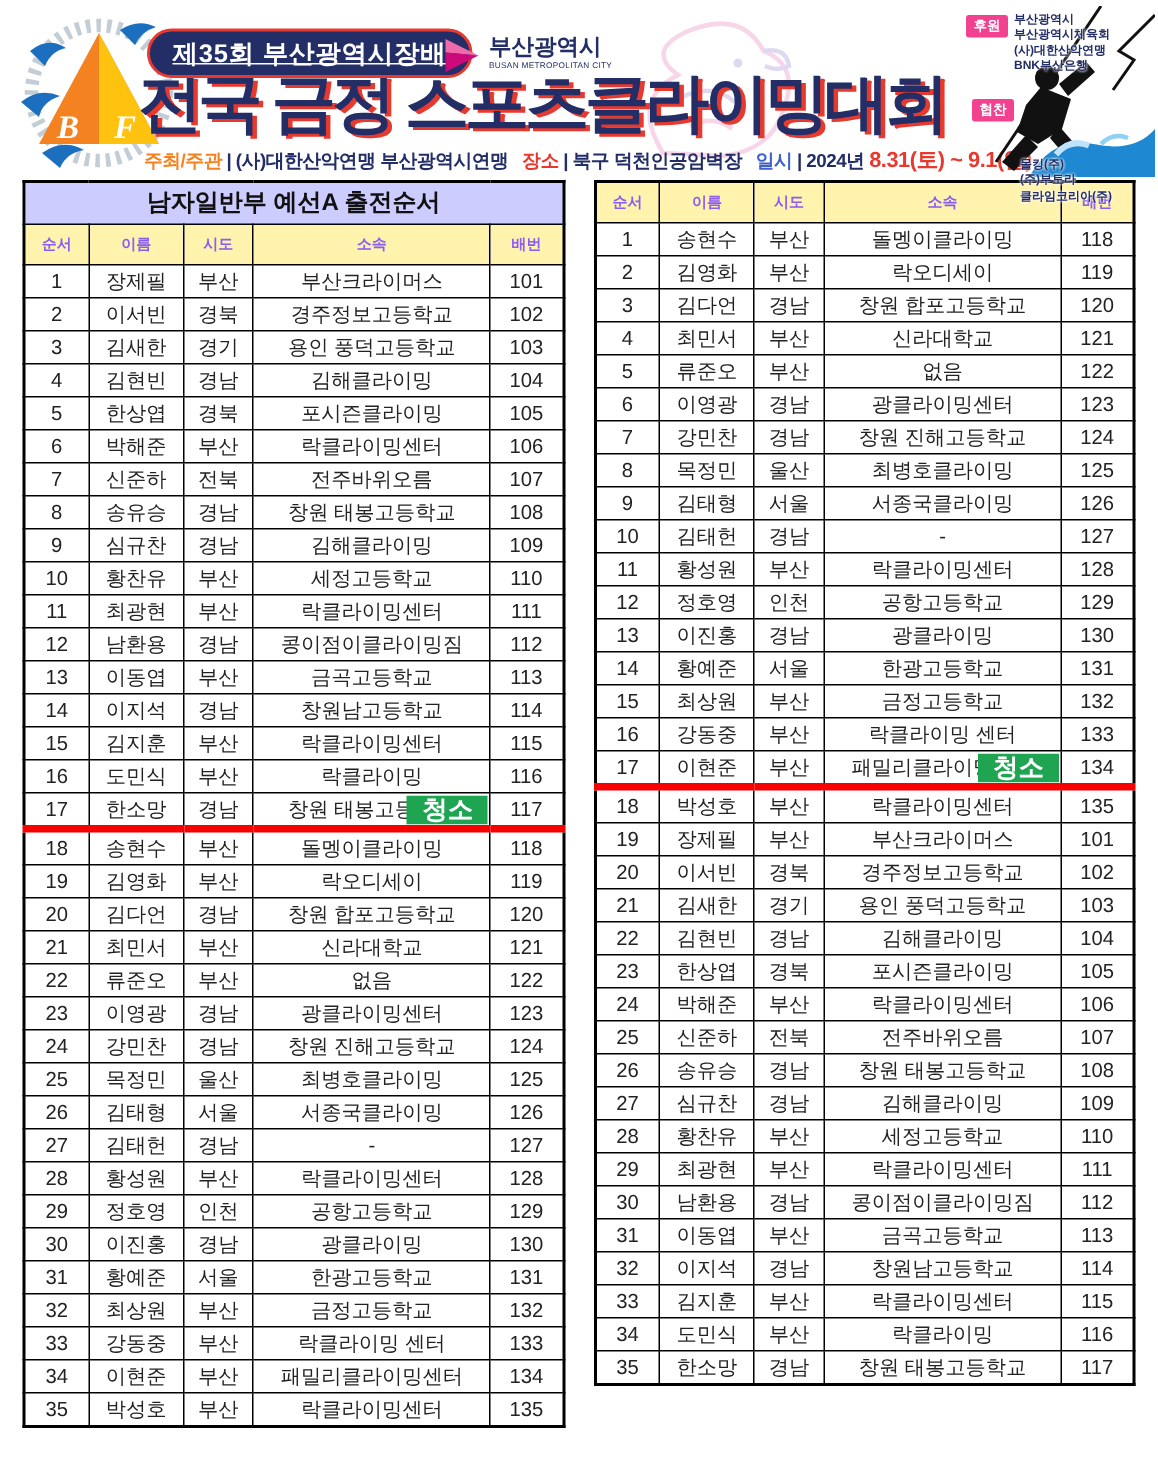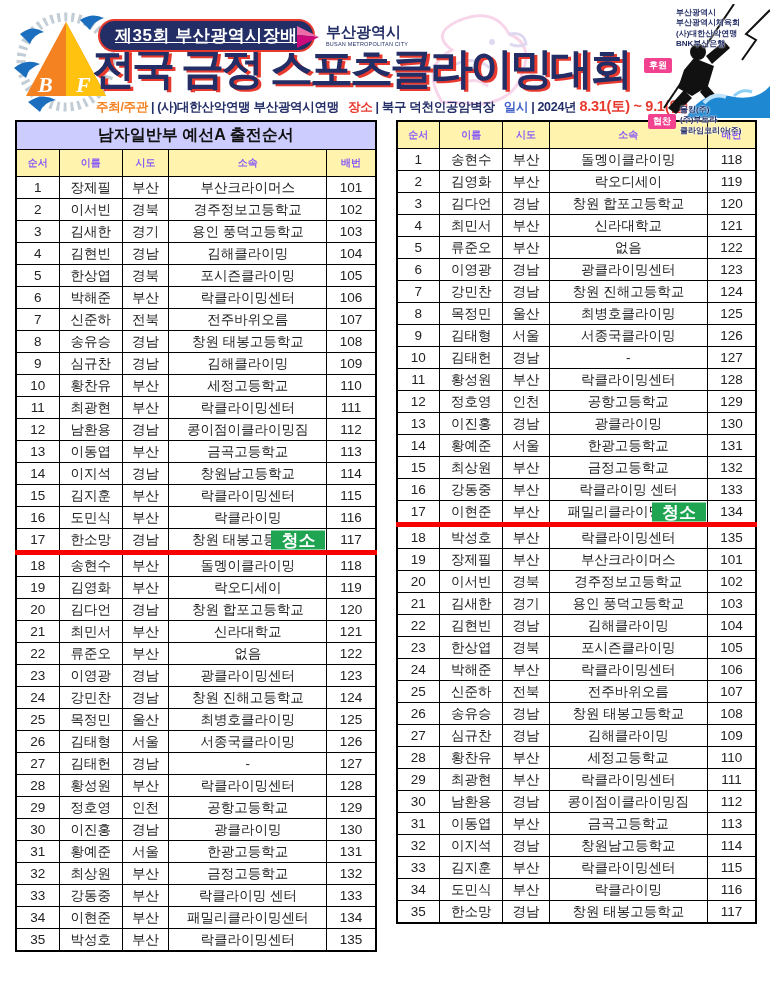--- a/index.html
+++ b/index.html
@@ -23,21 +23,21 @@
   .info-line .sep{margin:0 3px;color:#232e66;}
   .lbl-orange{color:#f58220;}
   .lbl-red{color:#e8392e;}
   .lbl-blue{color:#4161c8;margin-top:28px;}
   .date-big{color:#e8392e;font-size:14.5px;}
   .mascot{position:absolute;left:412px;top:4px;z-index:1;opacity:.6;}
 
   .climb-art{position:absolute;right:2px;top:4px;width:136px;height:114px;z-index:5;}
   .climb-art svg{position:absolute;left:0;top:0;}
   .sp-badge{position:absolute;background:#f2418f;color:#fff;font-size:9px;font-weight:800;
-      padding:1px 5px;border-radius:2px;margin-top:48px;}
+      padding:1px 5px;border-radius:2px;}
   .sp-badge.support{left:10px;top:6px;}
   .sp-badge.assist{left:14px;top:62px;}
   .sp-list{position:absolute;color:#232e66;font-weight:800;font-size:8px;line-height:1.3;
       text-shadow:0 0 2px #fff,0 0 2px #fff;}
   .sp-list.support{left:42px;top:4px;}
   .sp-list.assist{left:46px;top:61px;margin-top:40px;}
 
   
   .tables{display:flex;gap:19px;padding:0 15px;margin-top:2px;}
   .table-wrap{flex:1;position:relative;}

